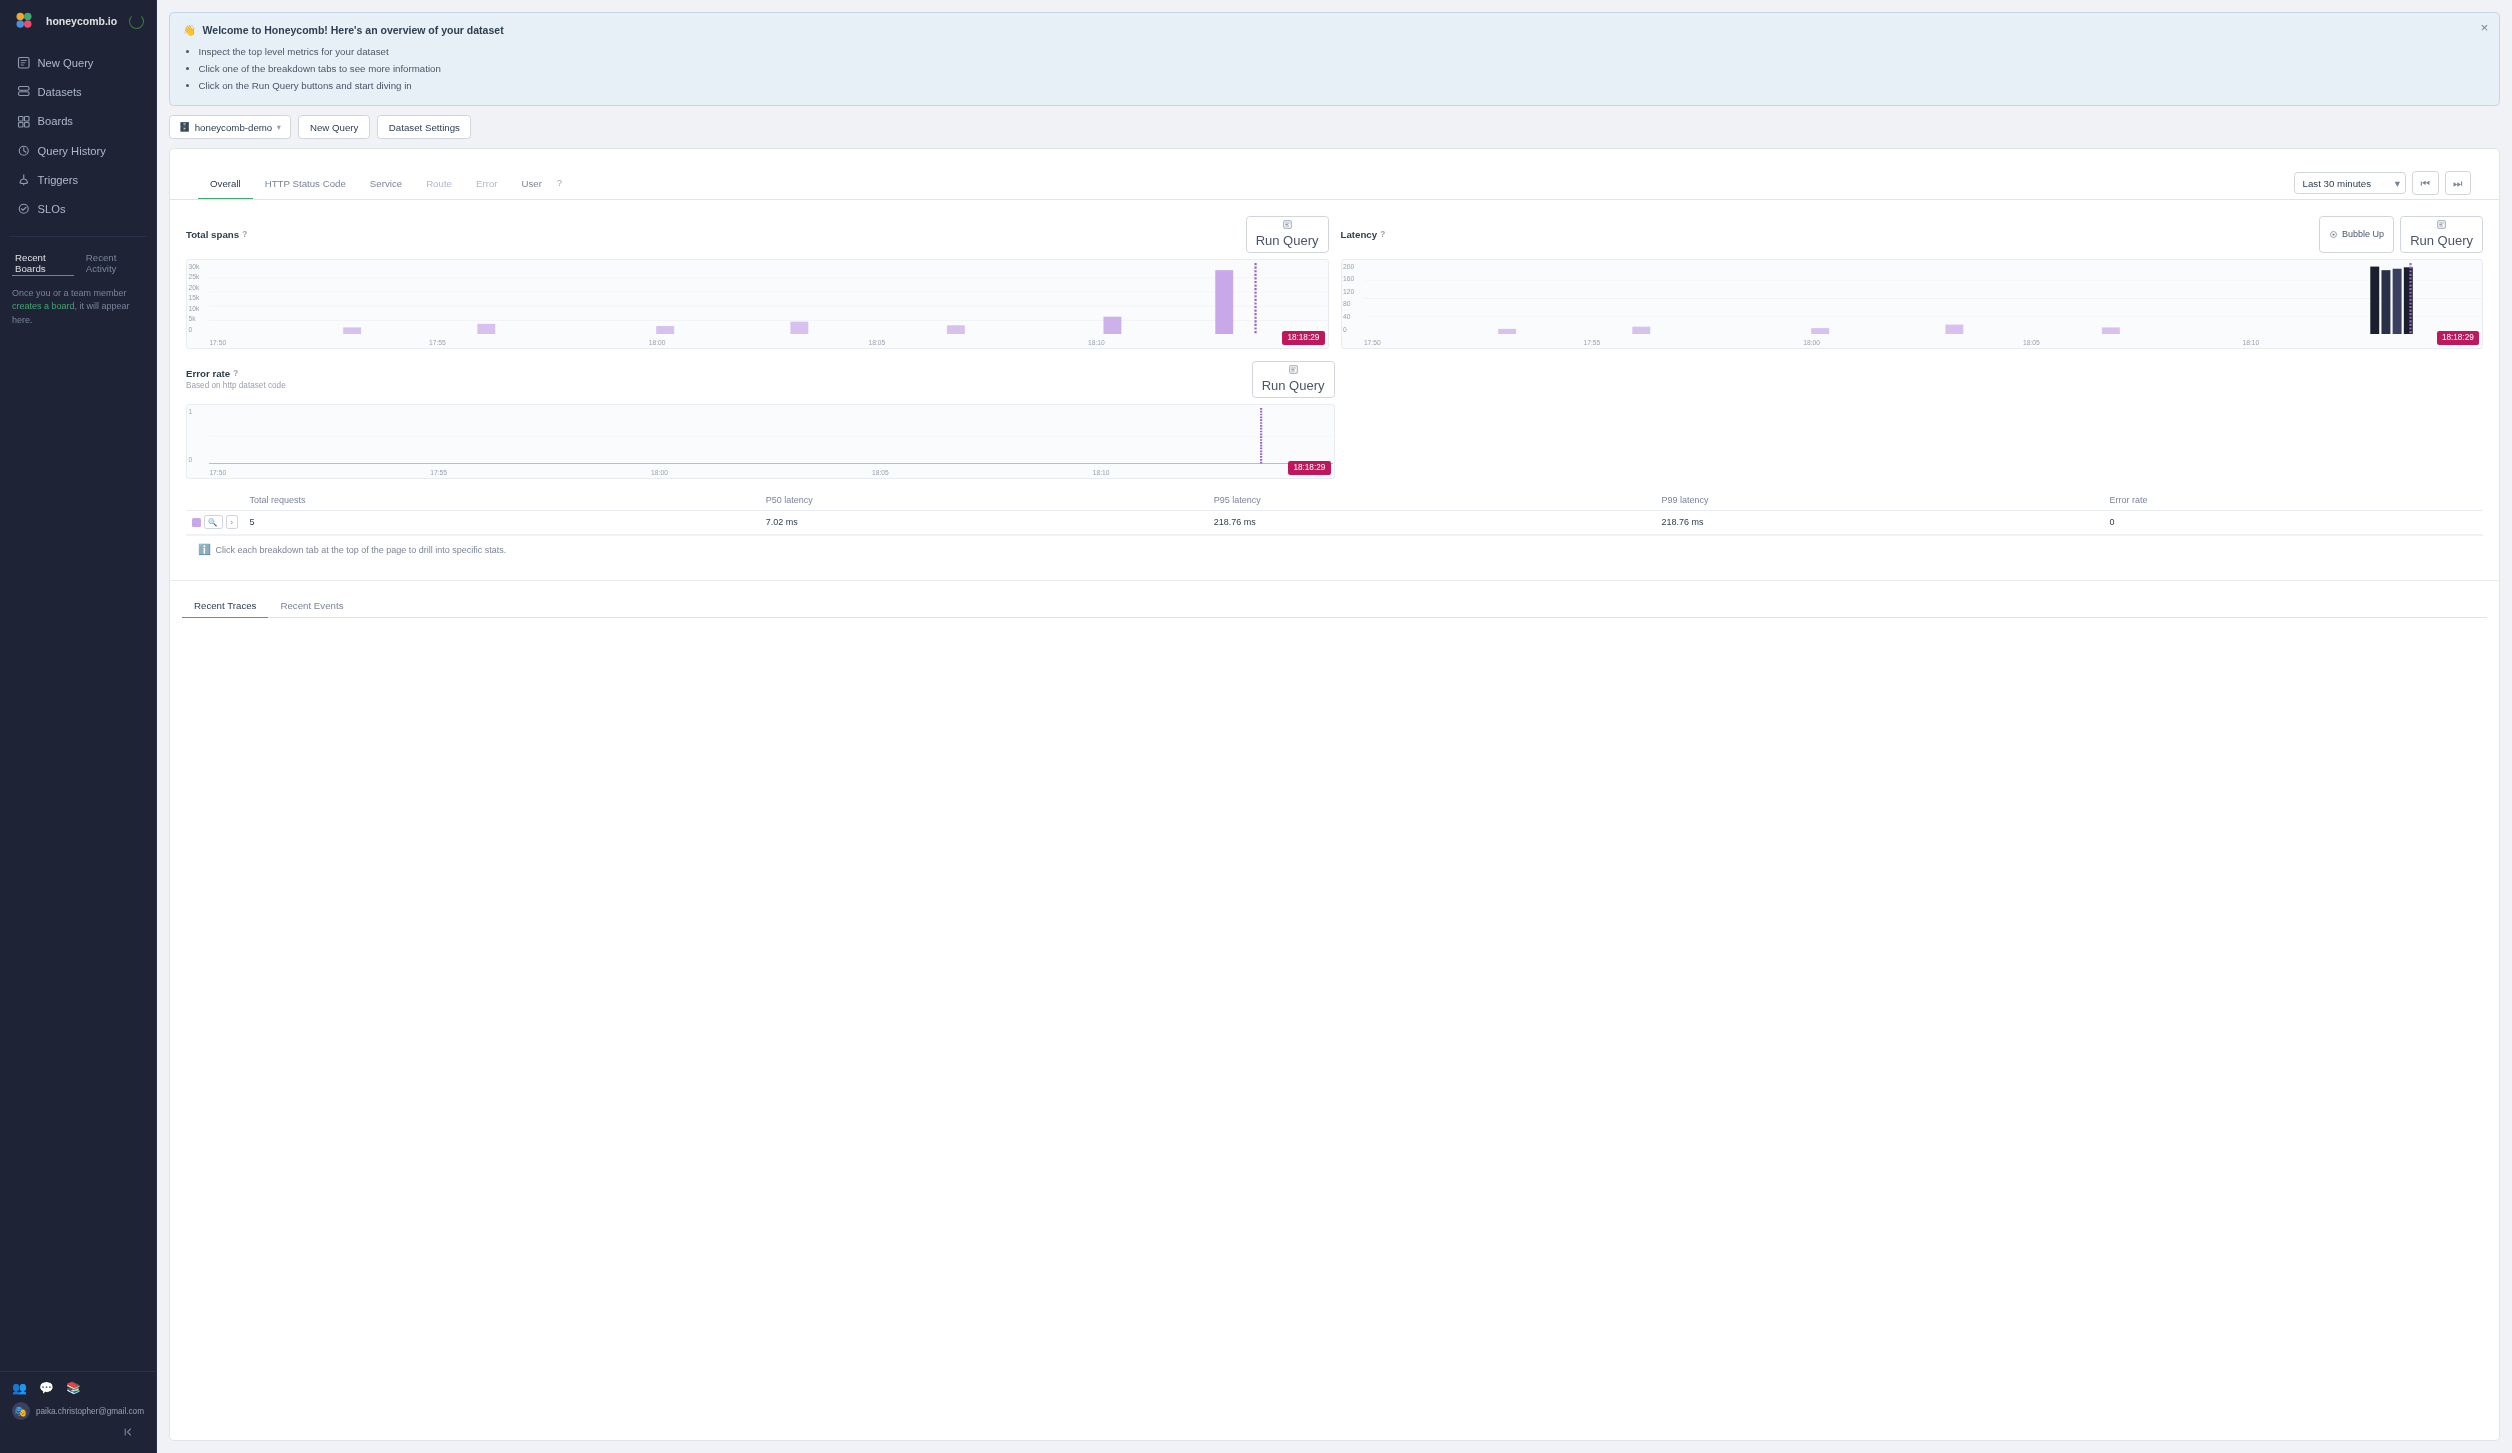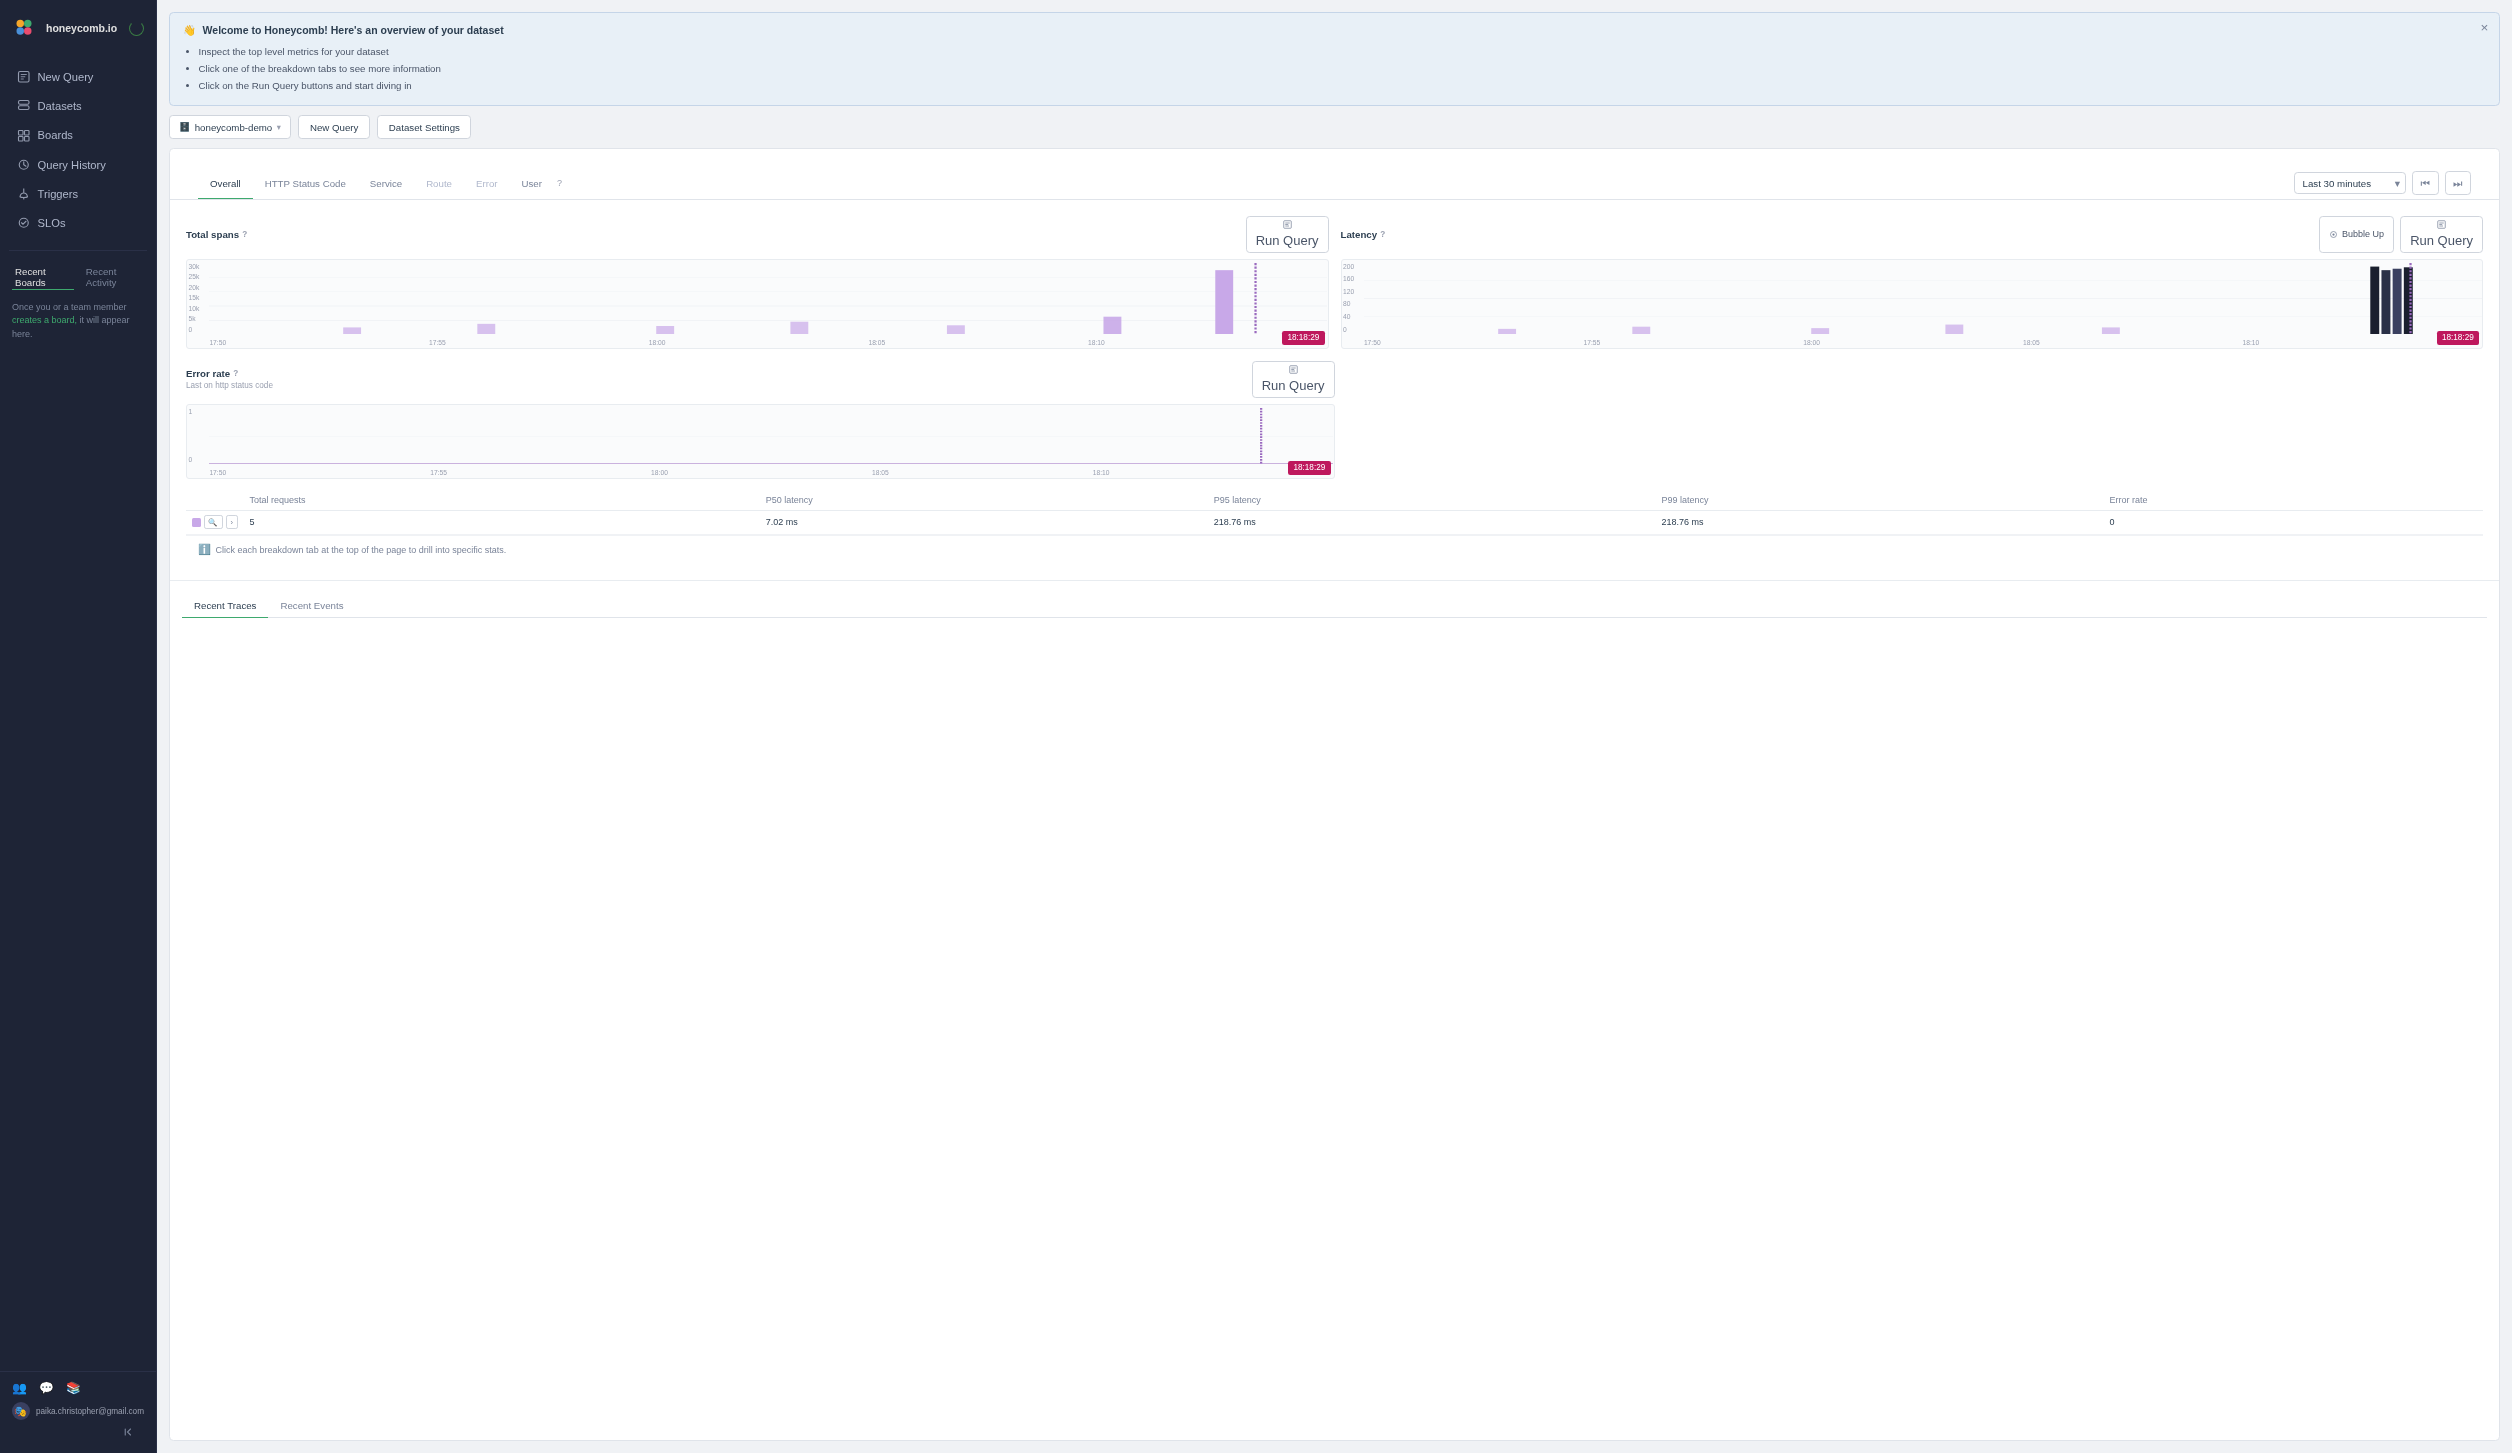--- a/index.html
+++ b/index.html
@@ -10,21 +10,21 @@
       width: 157px;
       min-width: 157px;
       background: #1e2436;
       display: flex;
       flex-direction: column;
       height: 100vh;
       overflow-y: auto;
       border-right: 0.7px solid #2a3047;
     }
     .sidebar-logo {
-      padding: 16px 12px;
+      padding: 9px 12px;
       display: flex;
       align-items: center;
       gap: 10px;
     }
     .logo-icon {
       width: 24px;
       height: 24px;
     }
     .sidebar-spinner {
       margin-left: auto;
@@ -663,21 +663,21 @@
       </div>
 
       <div class="charts-row" style="flex-direction:column;">
         <div class="chart-block" style="max-width:50%;position:relative;">
           <div class="chart-header">
             <div>
               <span class="chart-title">
                 <span>Error rate</span>
                 <span class="chart-help">?</span>
               </span>
-              <div class="error-rate-subtitle">Last on http status code</div>
+              <div class="error-rate-subtitle">Based on http dataset code</div>
             </div>
             <div class="chart-actions">
               <button class="run-query-btn">
                 <svg width="9" height="9" viewBox="0 0 12 12">
                   <rect x="1" y="1" width="10" height="10" rx="1" stroke="#7a8499" stroke-width="1" fill="none"></rect>
                   <line x1="3" y1="4" x2="9" y2="4" stroke="#7a8499" stroke-width="1"></line>
                   <line x1="3" y1="6" x2="7" y2="6" stroke="#7a8499" stroke-width="1"></line>
                   <line x1="3" y1="8" x2="8" y2="8" stroke="#7a8499" stroke-width="1"></line>
                 </svg>
                 <span>Run Query</span>

